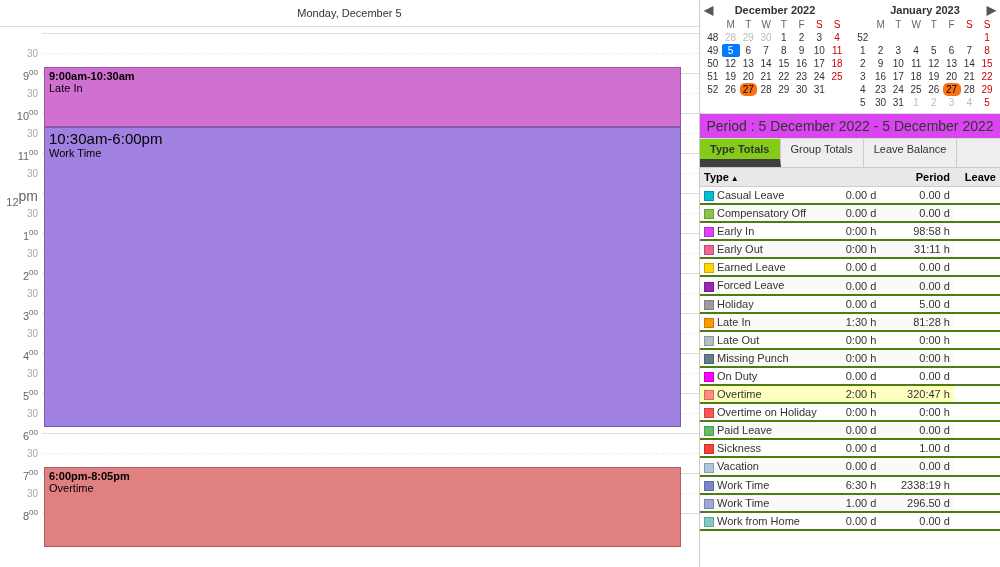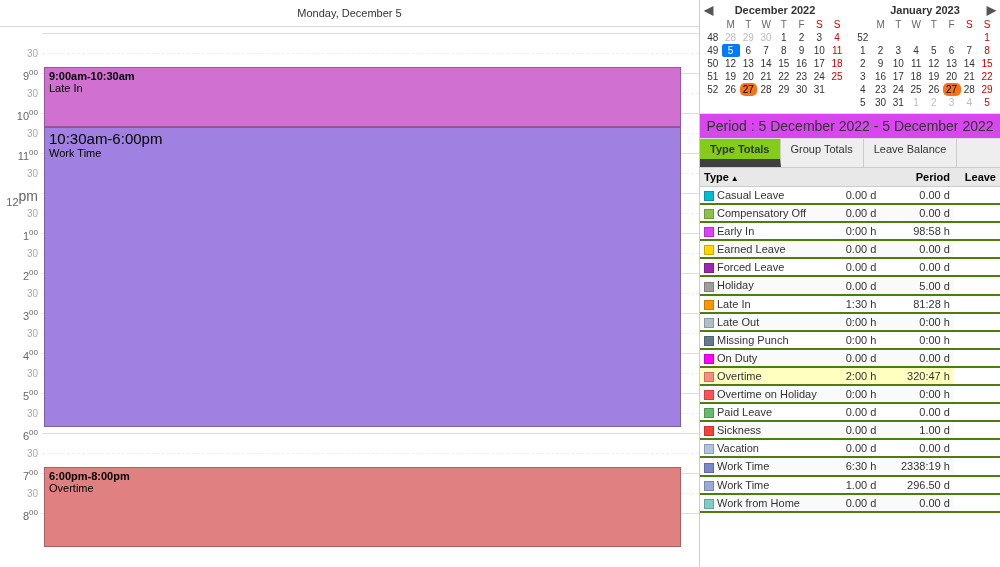--- a/index.html
+++ b/index.html
@@ -375,21 +375,21 @@
         <div style="position: absolute; inset: 0px 18px 0px 42px; pointer-events: none;">
           <div style="position: absolute; left: 2px; right: 0px; top: 40px; height: 60px; background: rgb(208, 112, 208); border: 1px solid rgba(0, 0, 0, 0.25); padding: 2px 4px; overflow: hidden;">
             <span style="font-weight:bold;display:block;font-size:11px">9:00am-10:30am</span>
             <span style="display:block;font-size:11px">Late In</span>
           </div>
           <div style="position: absolute; left: 2px; right: 0px; top: 100px; height: 300px; background: rgb(160, 128, 224); border: 1px solid rgba(0, 0, 0, 0.25); padding: 2px 4px; overflow: hidden;">
             <span style="font-weight:normal;display:block;font-size:15px">10:30am-6:00pm</span>
             <span style="display:block;font-size:11px">Work Time</span>
           </div>
           <div style="position: absolute; left: 2px; right: 0px; top: 440px; height: 80px; background: rgb(224, 128, 128); border: 1px solid rgba(0, 0, 0, 0.25); padding: 2px 4px; overflow: hidden;">
-            <span style="font-weight:bold;display:block;font-size:11px">6:00pm-8:00pm</span>
+            <span style="font-weight:bold;display:block;font-size:11px">6:00pm-8:05pm</span>
             <span style="display:block;font-size:11px">Overtime</span>
           </div>
         </div>
       </div>
   </div>
 </div>
 
 <div class="right-panel">
   <div class="mini-calendars">
     <div class="mini-cal" id="dec-cal">
@@ -580,20 +580,27 @@
   </tr>
           <tr>
     <td>
       <span class="color-dot" style="background:#e040fb"></span>Early In
     </td>
     <td>0:00 h</td>
     <td>98:58 h</td>
   </tr>
           <tr>
     <td>
+      <span class="color-dot" style="background:#f06292"></span>Early Out
+    </td>
+    <td>0:00 h</td>
+    <td>31:11 h</td>
+  </tr>
+          <tr>
+    <td>
       <span class="color-dot" style="background:#ffd600"></span>Earned Leave
     </td>
     <td>0.00 d</td>
     <td>0.00 d</td>
   </tr>
           <tr>
     <td>
       <span class="color-dot" style="background:#9c27b0"></span>Forced Leave
     </td>
     <td>0.00 d</td>

